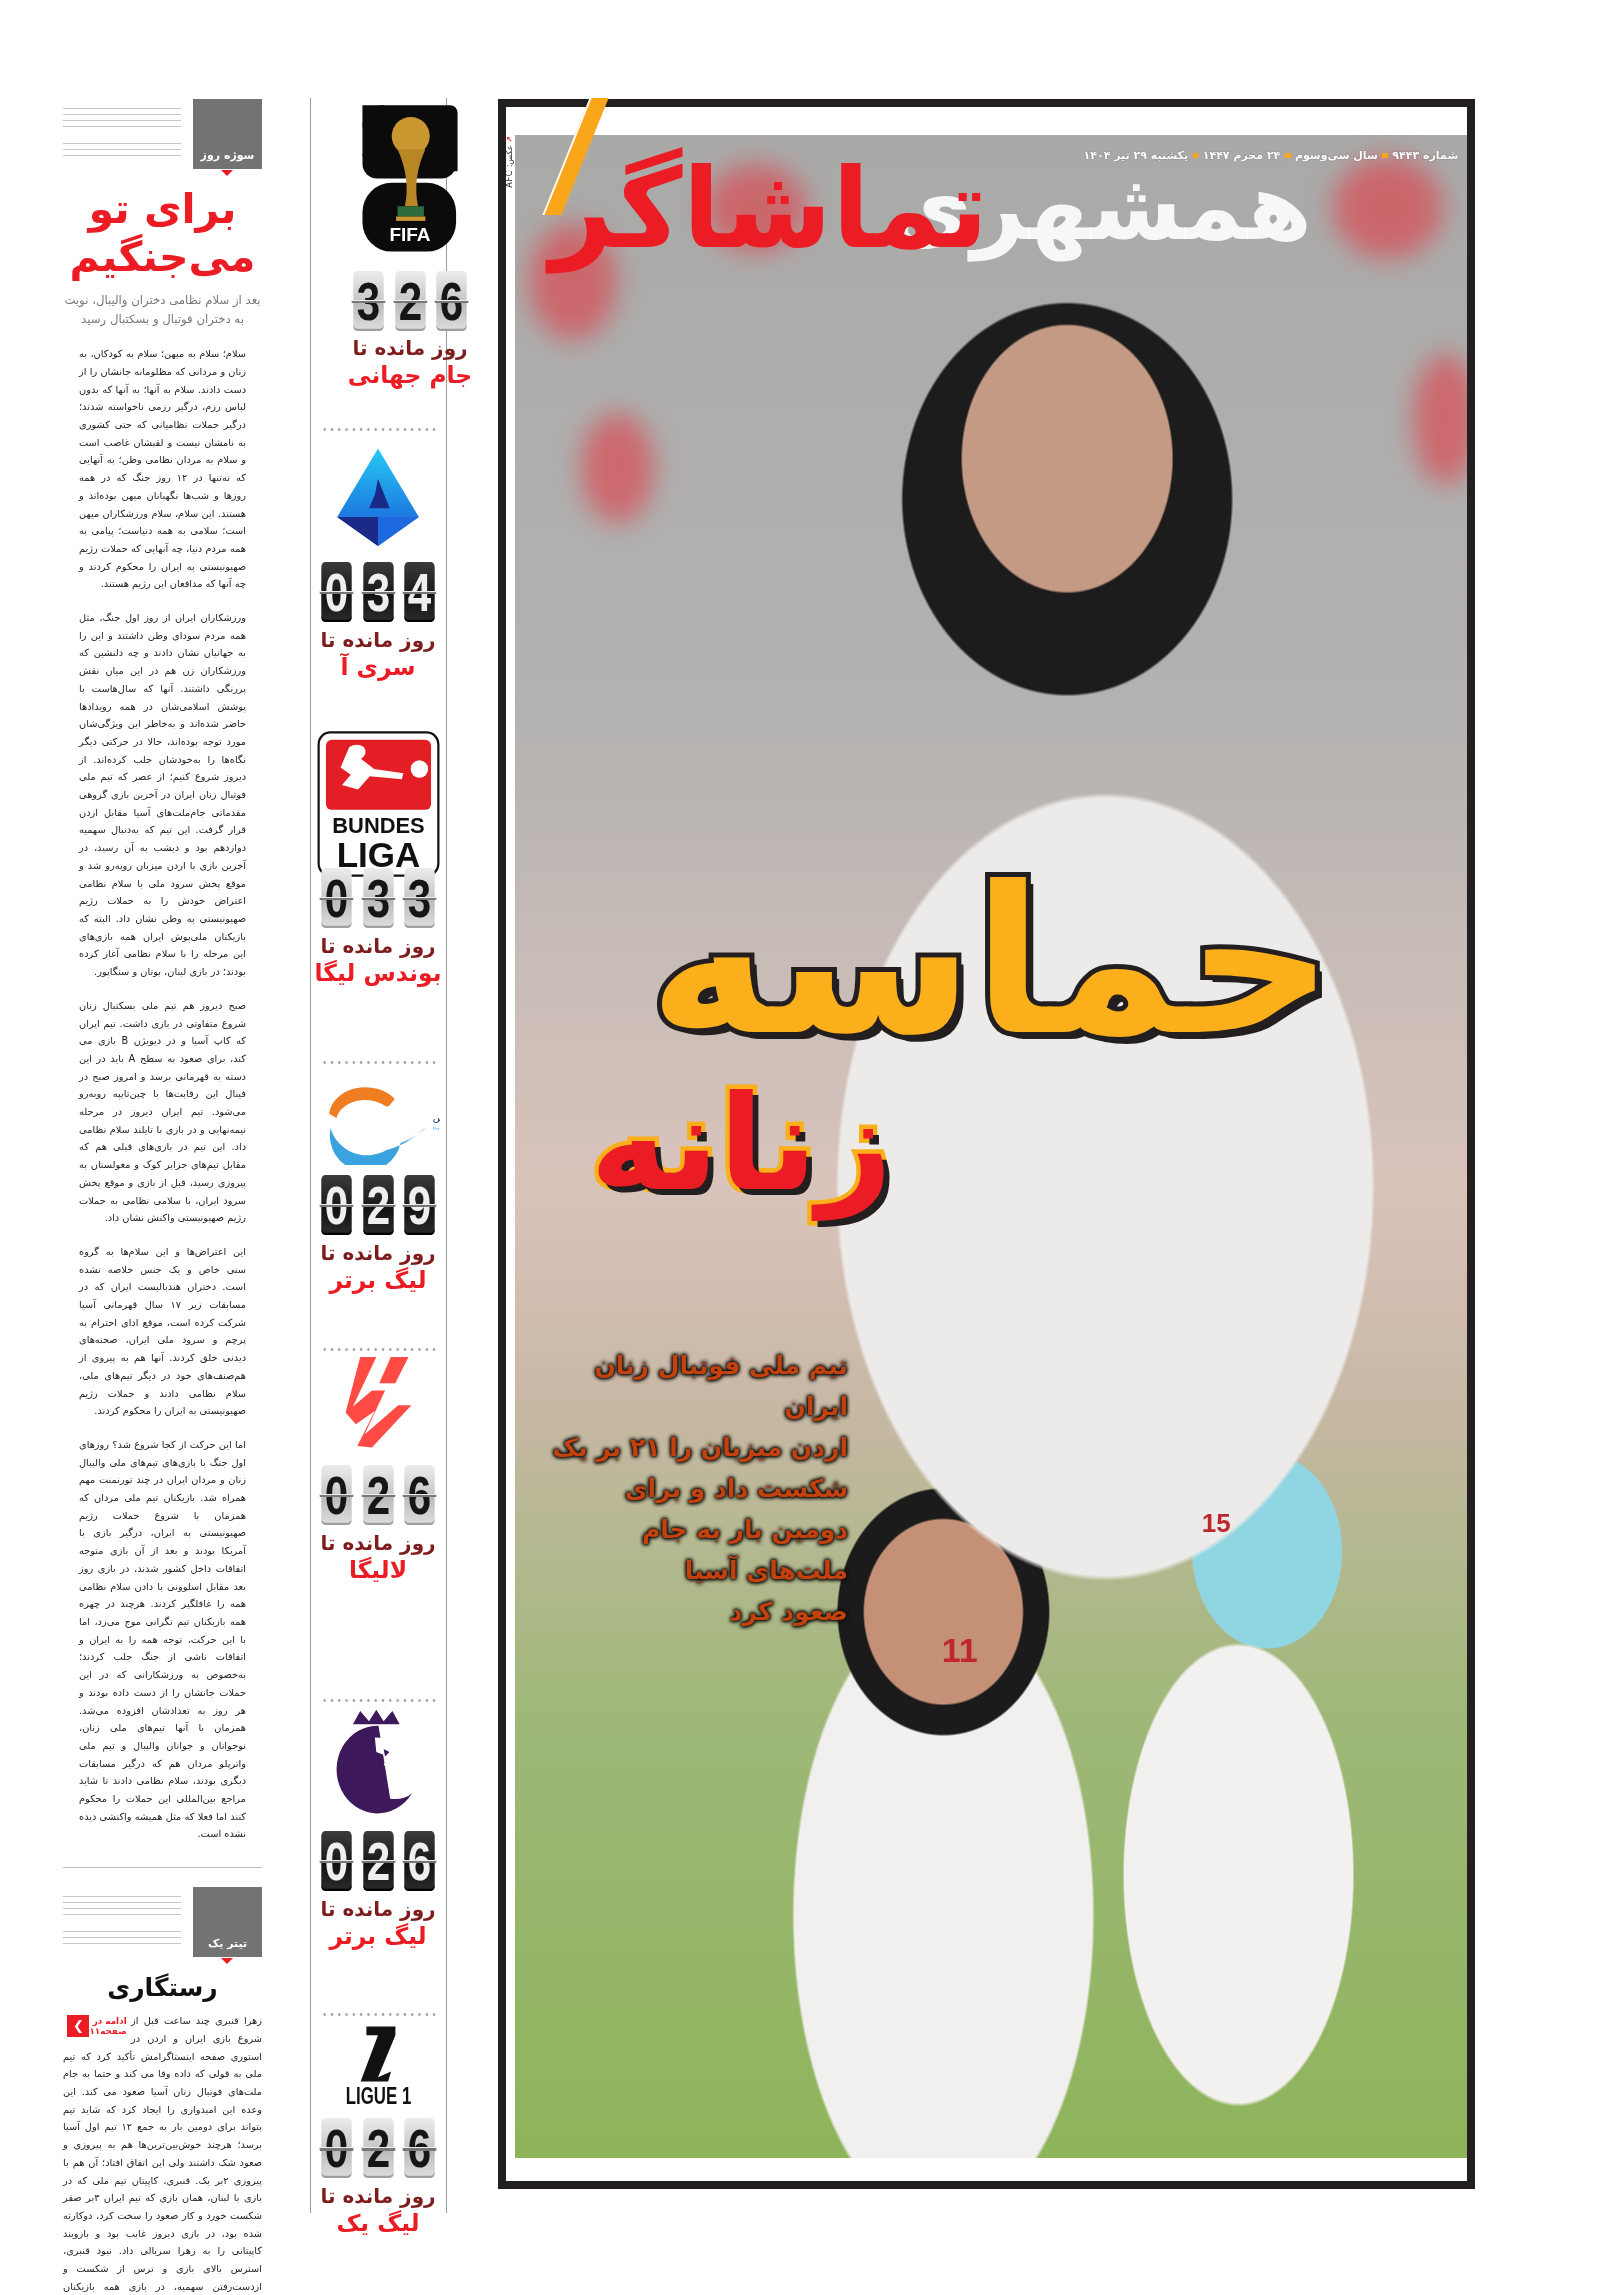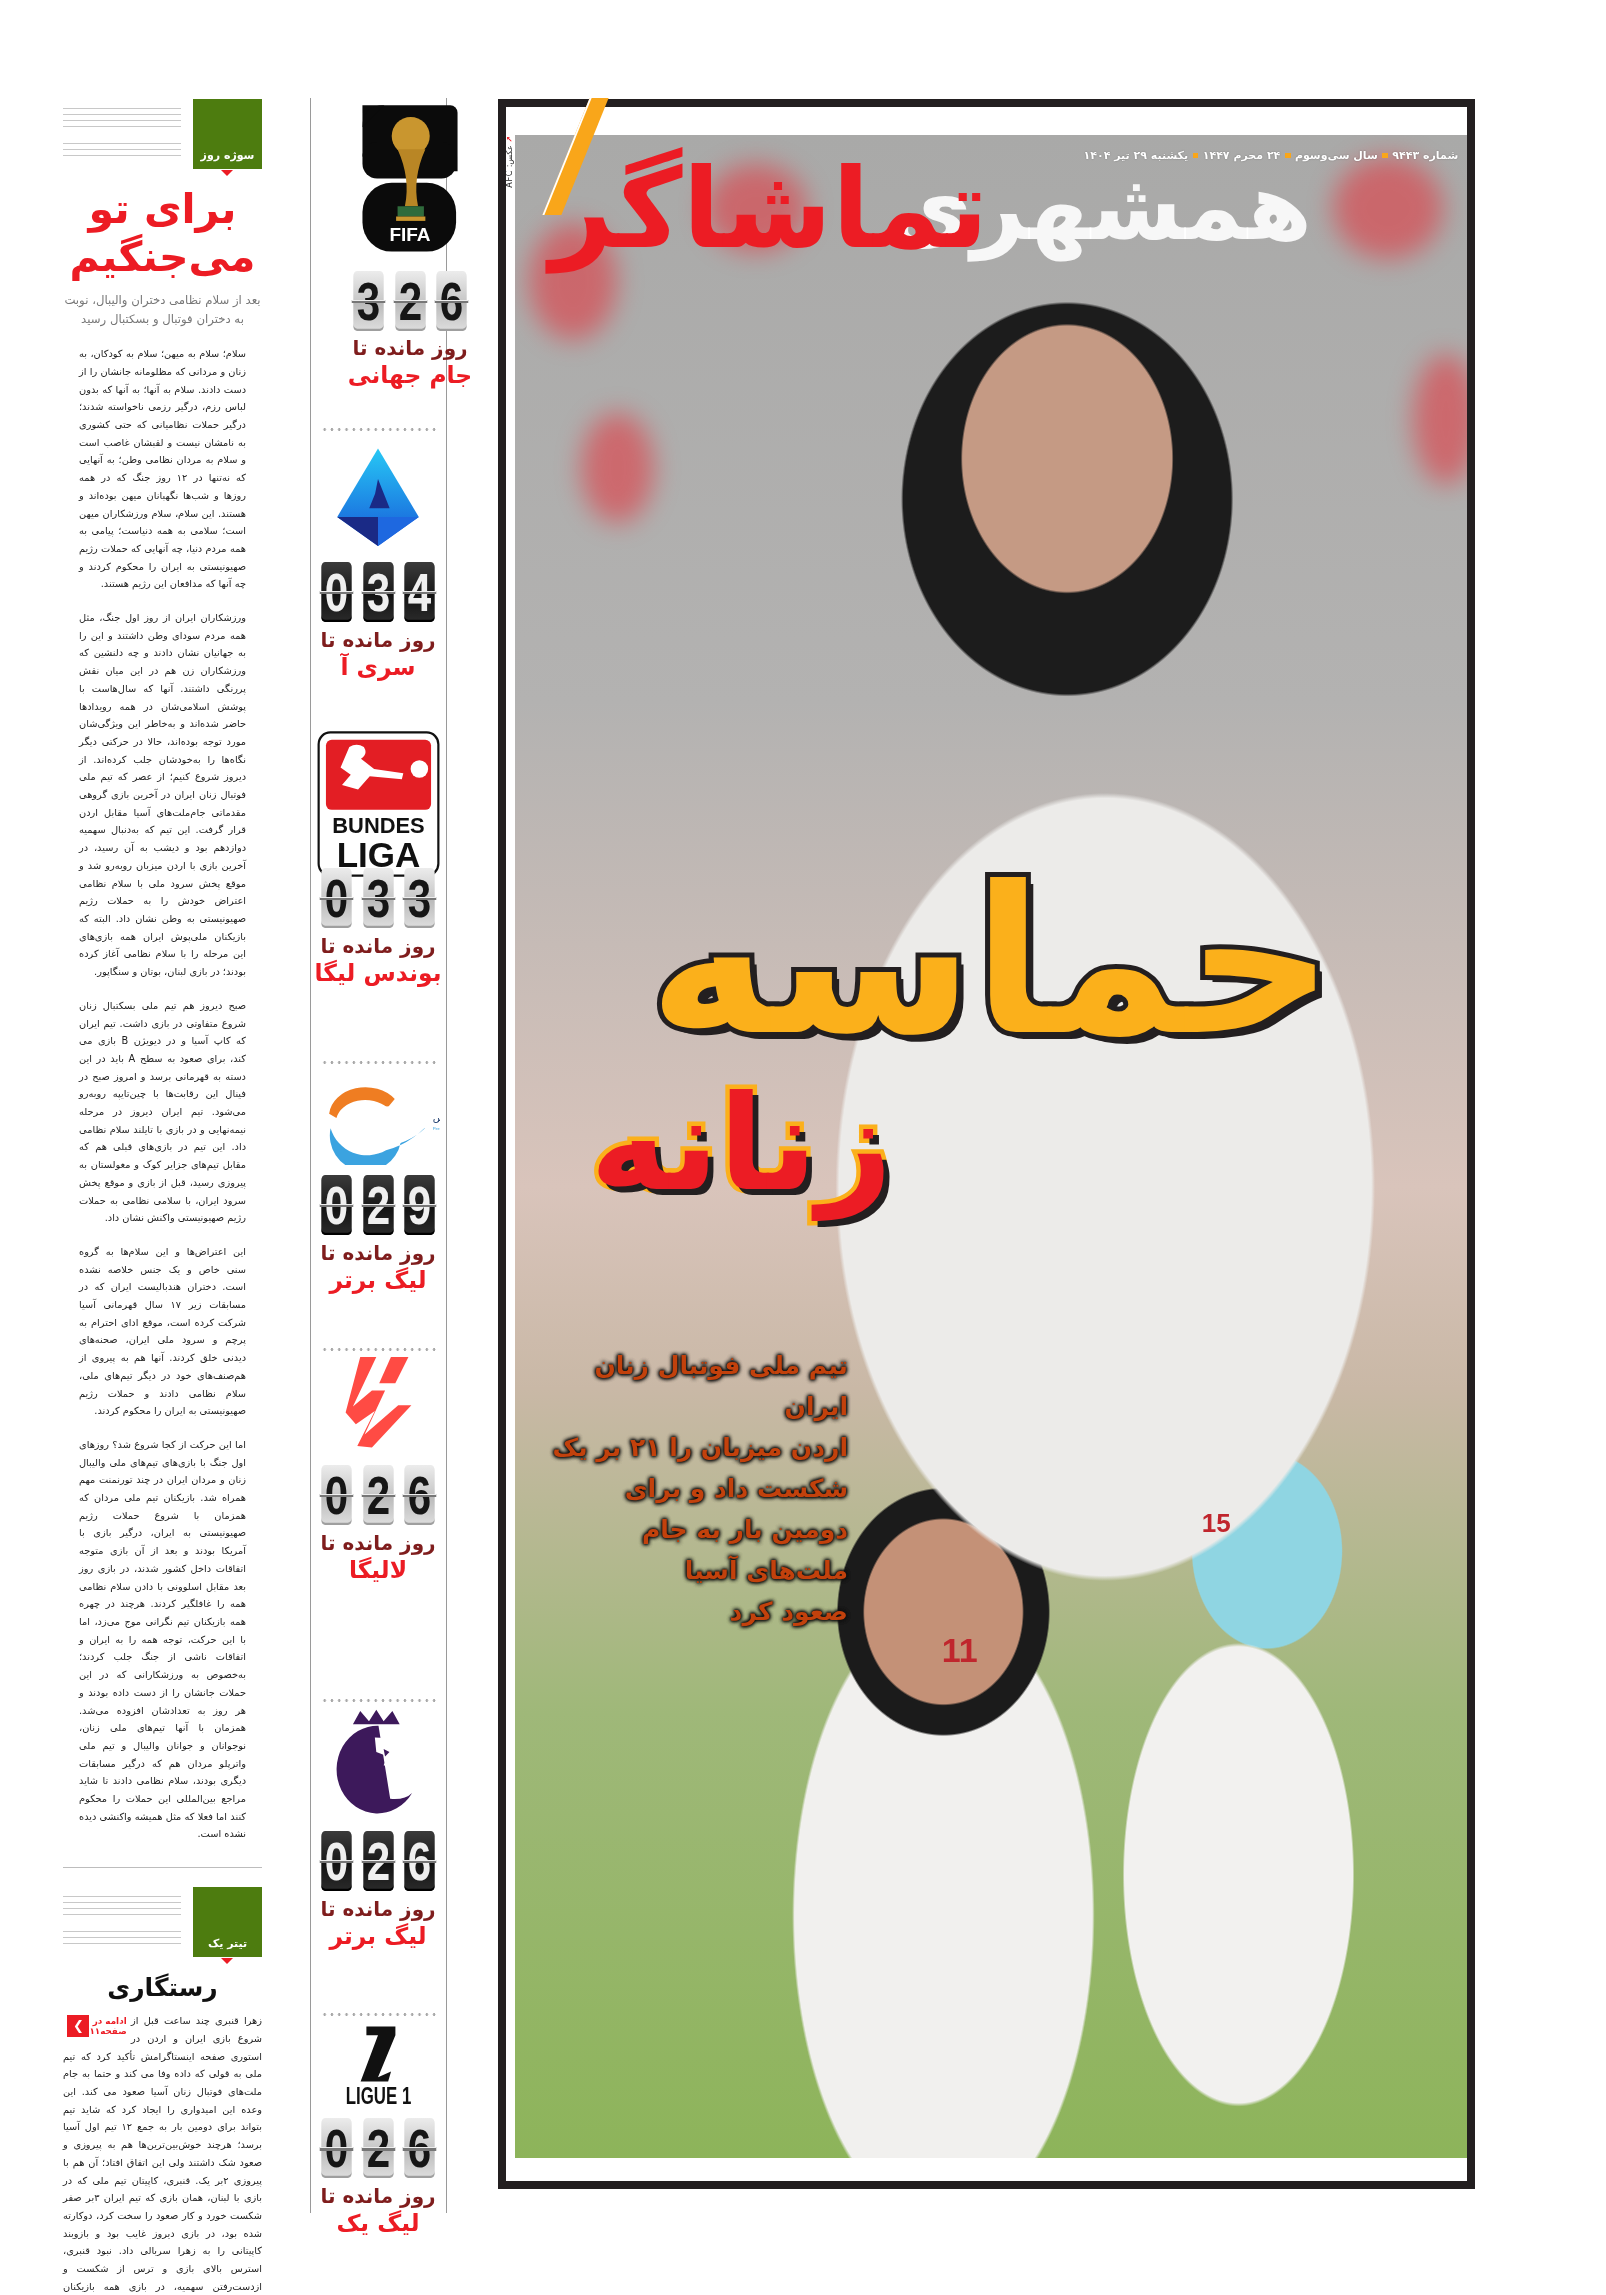--- a/index.html
+++ b/index.html
@@ -2,21 +2,21 @@
 <html lang="fa" dir="rtl" style="font-size:11.7px"><head>
 <meta charset="utf-8">
 <style>
   * { box-sizing: border-box; margin: 0; padding: 0; }
   html, body { width: 1607px; height: 2295px; background: #ffffff; overflow: hidden; }
   body { position: relative; font-family: "DejaVu Sans", sans-serif; color: #1a1a1a; }
 
   
   .left-col { position: absolute; left: 63px; top: 99px; width: 199px; direction: rtl; }
   .kicker-row { display: flex; flex-direction: row; align-items: stretch; height: 70px; margin-bottom: 16px; }
-  .kicker-box { position: relative; width: 69px; background: #4d7c0f; color: #fff; display: flex; align-items: flex-end; justify-content: center; padding-bottom: 7.3px; font-size: 11px; font-weight: bold; }
+  .kicker-box { position: relative; width: 69px; background: #737373; color: #fff; display: flex; align-items: flex-end; justify-content: center; padding-bottom: 7.3px; font-size: 11px; font-weight: bold; }
   .kicker-box::after { content: ""; position: absolute; bottom: -6.6px; left: 50%; margin-left: -6.6px; border-left: 6.6px solid transparent; border-right: 6.6px solid transparent; border-top: 6.6px solid #ec1c24; }
   .kicker-lines { flex: 1; margin-right: 11.7px; background: repeating-linear-gradient(to bottom, transparent 0 3.7px, #c8c8c8 3.7px 4.4px, transparent 4.4px 5.8px); }
   .headline-red { color: #ec1c24; font-family: "DejaVu Sans", sans-serif; font-weight: bold; font-size: 41px; line-height: 48px; text-align: center; }
   .deck { color: #777; font-size: 11.7px; line-height: 19px; text-align: center; margin: 10.2px 0 8.8px; }
   .body-text { font-size: 9.8px; line-height: 17.7px; text-align: justify; text-align-last: right; color: #222; }
   .body-text p { margin: 16px; }
   .rule { height: 1.5px; background: #bdbdbd; margin: 23.4px 0 19px; }
 
   .tirpik-title { font-size: 25px; font-weight: bold; text-align: center; margin: 7.3px 0 10.2px; color: #111; }
   .continue { float: left; display: flex; align-items: center; margin: 2.9px 0 0 4.4px; }

